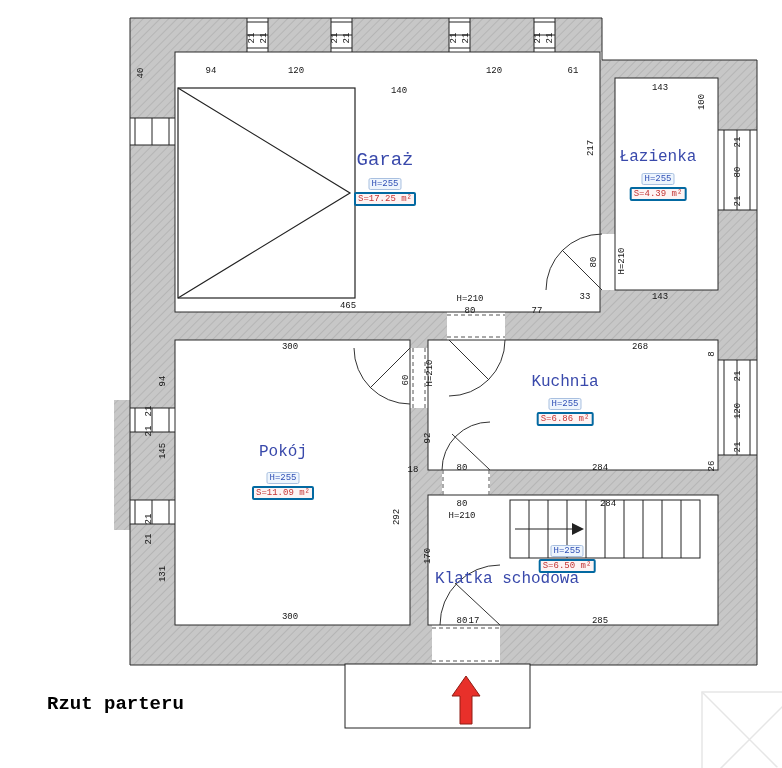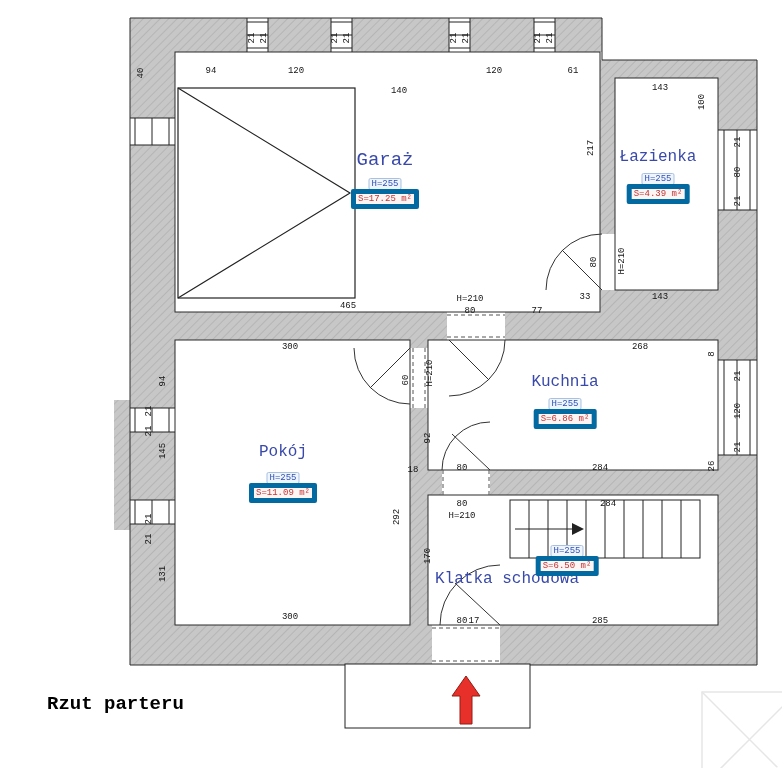--- a/index.html
+++ b/index.html
@@ -8,21 +8,21 @@
   svg.plan{position:absolute;left:0;top:0;}
   #labels span{position:absolute;white-space:nowrap;}
   .dim{transform:translate(-50%,-50%);font-size:9px;color:#141414;}
   .dim.rot{transform:translate(-50%,-50%) rotate(-90deg);}
   .room-name{transform:translate(-50%,-50%);color:var(--room-color,#3949ab);}
   .room-name.lg{font-size:19px;}
   .room-name.md{font-size:16px;}
   .h-label{transform:translate(-50%,-50%);font-size:9px;color:var(--h-color,#3050b5);
            background:#eef5fd;border:1px solid #a9c0e0;border-radius:2px;padding:0 2px;}
   .s-label{transform:translate(-50%,-50%);font-size:9px;color:var(--s-color,#c23434);
-           background:#fdf4f4;border:5px solid #0369a1;border-radius:2px;padding:0 2px;}
+           background:#fdf4f4;border:2px solid #0369a1;border-radius:2px;padding:0 2px;}
   .page-title{position:absolute;left:47px;top:693px;font-size:19px;font-weight:bold;color:#000;}
 </style>
 </head>
 <body>
 
 <div class="canvas">
 
   <svg class="plan" width="782" height="768" viewBox="0 0 782 768">
     <defs>
       <pattern id="hatch" width="6" height="6" patternUnits="userSpaceOnUse" patternTransform="rotate(45)">

